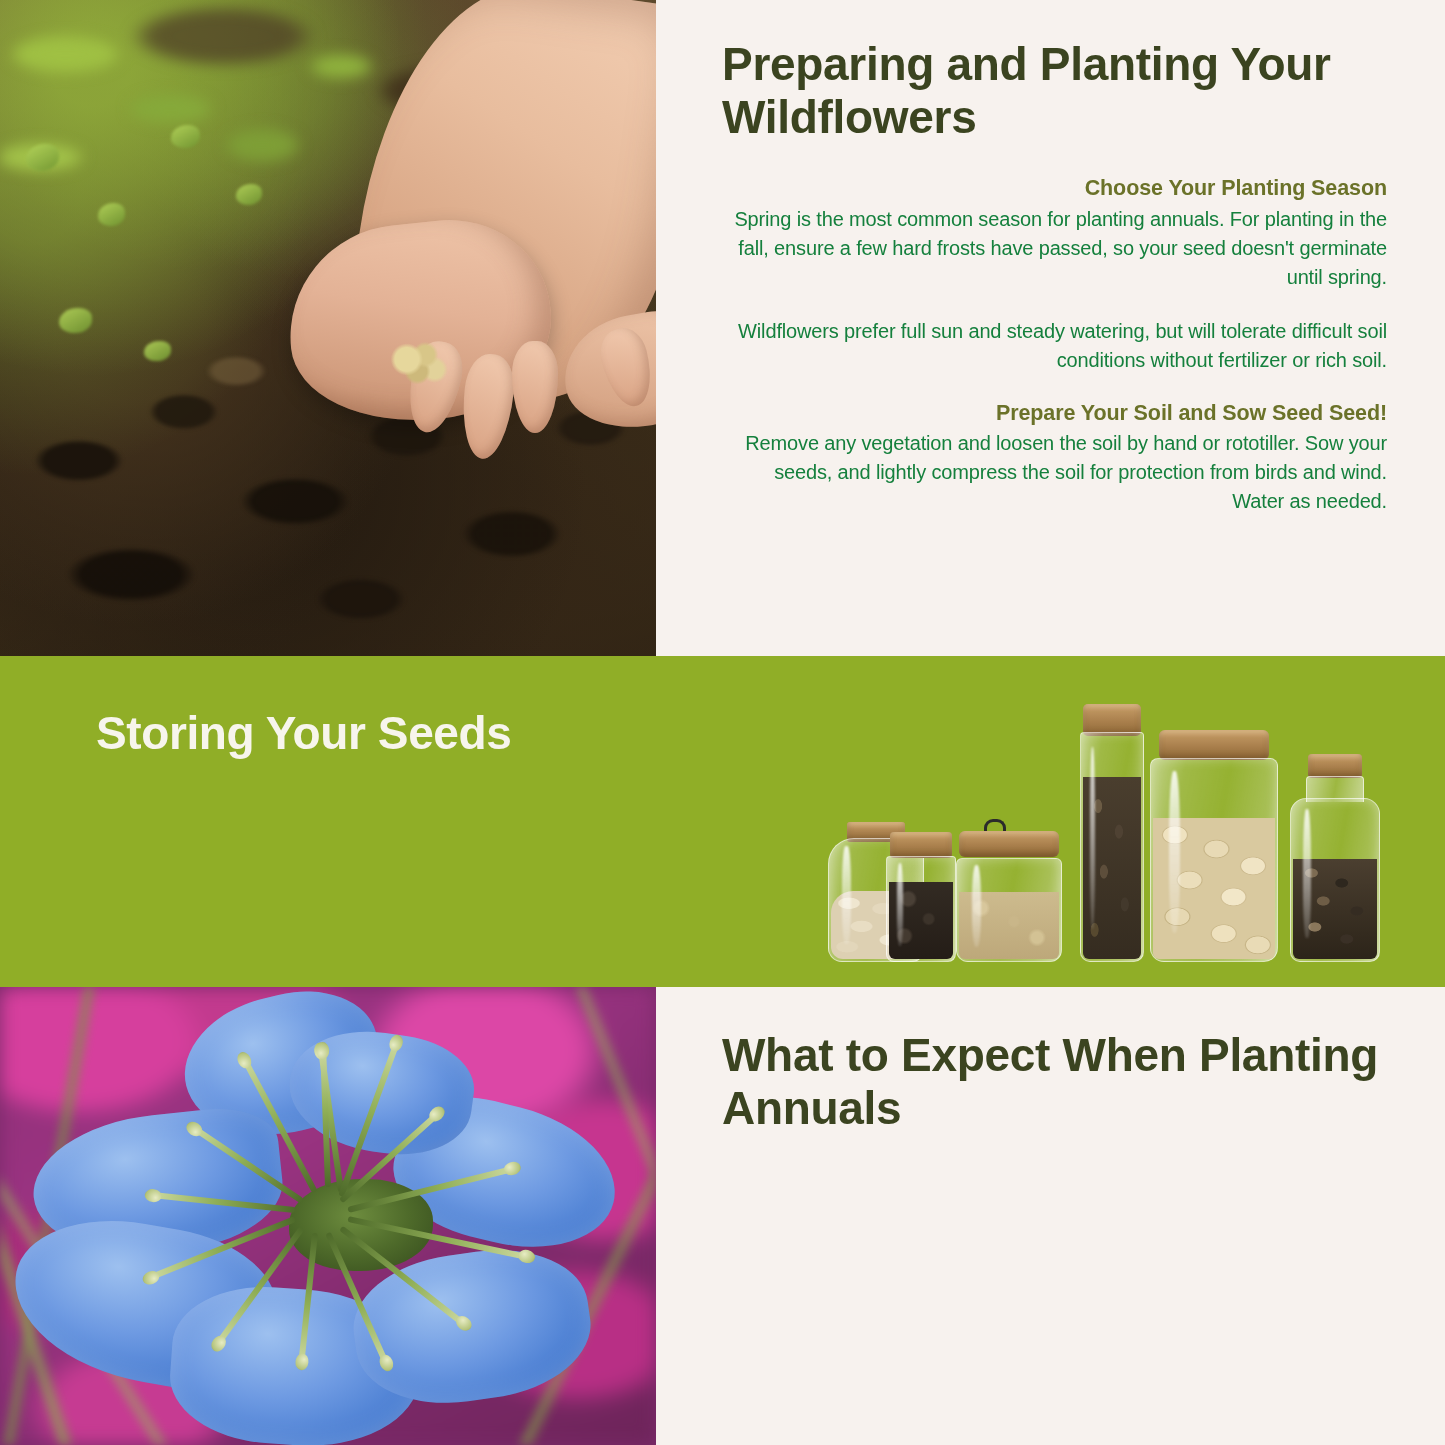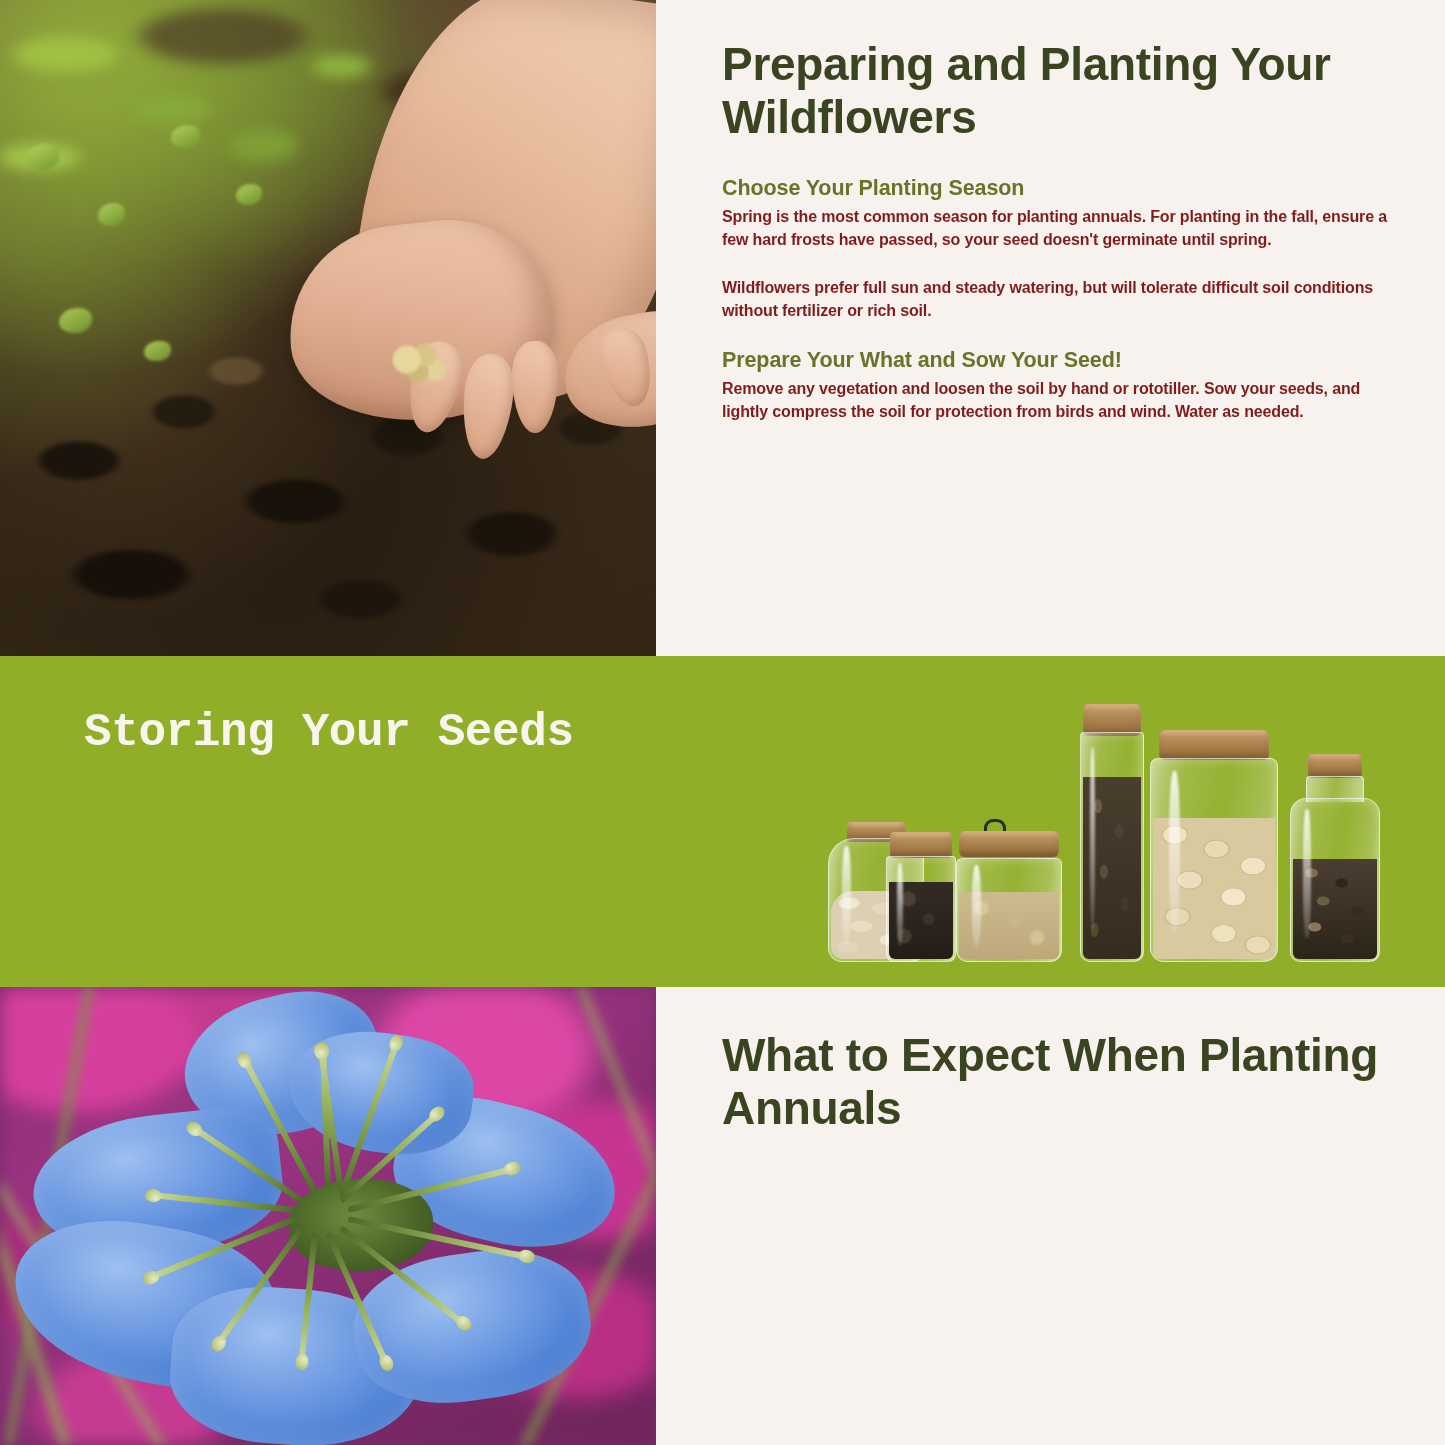--- a/index.html
+++ b/index.html
@@ -115,30 +115,30 @@
   }
   h1.sec-title{
     color:#3B4420; font-weight:bold; font-size:46px; line-height:1.16;
     letter-spacing:-.3px; margin-bottom:30px;
   }
   .sub-title{
     color:#6B7229; font-weight:bold; font-size:21.5px; line-height:1.25;
     margin-bottom:3px; letter-spacing:-.1px;
   }
   .body-text{
-    color:#7f1d1d; font-size:16px; line-height:1.45; letter-spacing:-.15px;font-weight:bold;
-  }
-  .block{ margin-bottom:25px; }
+    color:#15803d; font-size:20px; line-height:1.45; letter-spacing:-.15px;
+  }
+  .block{ margin-bottom:25px;text-align:right; }
 
   
   #storing-band{
     position:absolute; left:0; top:656px; width:1445px; height:331px;
     background:#90AE27;
   }
-  #storing-text{ position:absolute; left:84px; top:52px; width:640px;font-family:Liberation Mono, monospace; }
+  #storing-text{ position:absolute; left:96px; top:52px; width:640px; }
   h2.band-title{
     color:#F7F5EC; font-weight:bold; font-size:46px; line-height:1.1;
     letter-spacing:-.4px; margin-bottom:22px;
   }
   .band-body{
     color:#F4F3E4; font-size:21.5px; line-height:1.45; letter-spacing:-.1px;
   }
 
   
   #jars{ position:absolute; left:828px; top:692px; width:560px; height:270px; }
@@ -301,21 +301,21 @@
     <div class="block">
       <div class="sub-title">Choose Your Planting Season</div>
       <div class="body-text">Spring is the most common season for planting annuals. For planting in the fall, ensure a few hard frosts have passed, so your seed doesn't germinate until spring.</div>
     </div>
 
     <div class="block">
       <div class="body-text">Wildflowers prefer full sun and steady watering, but will tolerate difficult soil conditions without fertilizer or rich soil.</div>
     </div>
 
     <div class="block">
-      <div class="sub-title">Prepare Your What and Sow Your Seed!</div>
+      <div class="sub-title">Prepare Your Soil and Sow Seed Seed!</div>
       <div class="body-text">Remove any vegetation and loosen the soil by hand or rototiller. Sow your seeds, and lightly compress the soil for protection from birds and wind. Water as needed.</div>
     </div>
   </div>
 
   <div id="storing-band">
     <div id="storing-text">
       <h2 class="band-title">Storing Your Seeds</h2>
     </div>
   </div>
 

